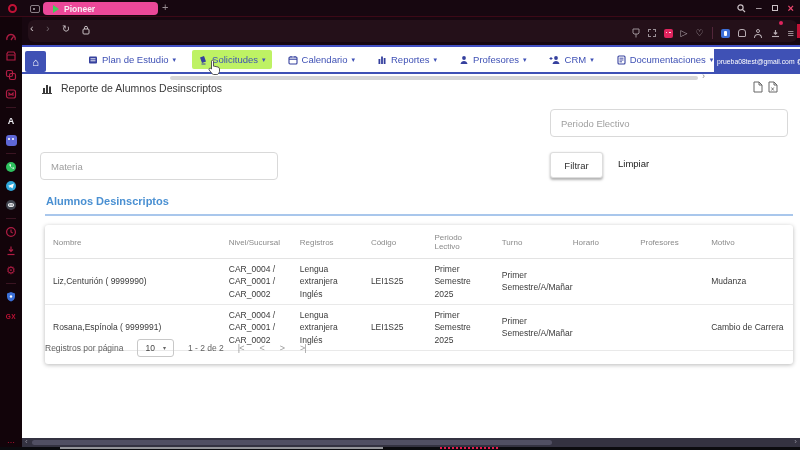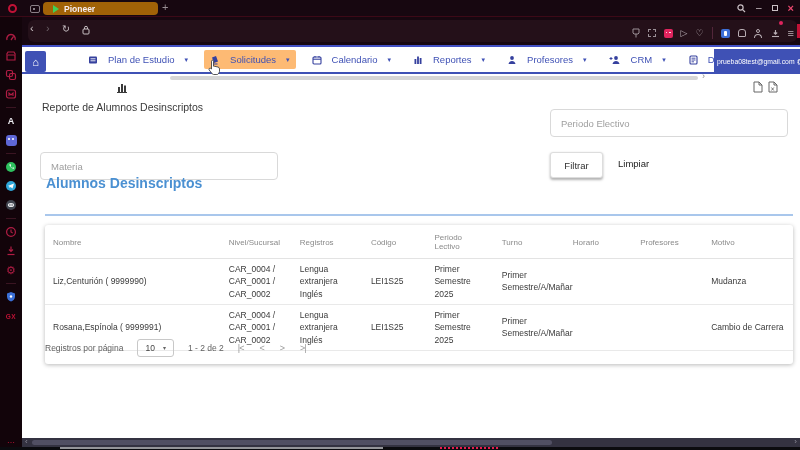--- a/index.html
+++ b/index.html
@@ -6,21 +6,21 @@
   html,body { width:800px; height:450px; }
   body { font-family:"Liberation Sans", sans-serif; }
   .screen { position:relative; width:800px; height:450px; background:#fff; overflow:hidden; }
 
   
   .chrome { position:absolute; left:0; top:0; width:800px; height:45px; background:#170710; }
   .titlebar { position:absolute; left:0; top:0; right:0; height:17px; border-bottom:1px solid #3c0917; }
   .opera-logo { position:absolute; left:8px; top:4px; width:9px; height:9px; border:2px solid #c11236; border-radius:50%; }
   .ws-icon { position:absolute; left:30px; top:5px; width:10px; height:8px; border:1px solid #8a7f86; border-radius:2px; }
   .ws-icon i { position:absolute; left:2px; top:2px; width:2px; height:2px; background:#8a7f86; }
-  .tab { position:absolute; left:43px; top:2px; width:115px; height:13px; background:#a16207; border-radius:4px; display:flex; align-items:center; gap:5px; padding-left:10px; }
+  .tab { position:absolute; left:43px; top:2px; width:115px; height:13px; background:#ec4899; border-radius:4px; display:flex; align-items:center; gap:5px; padding-left:10px; }
   .tab .fav { width:0; height:0; border-left:6px solid #3fd158; border-top:4px solid transparent; border-bottom:4px solid transparent; }
   .tab .t { color:#f7eef2; font-size:8.5px; font-weight:bold; }
   .newtab { position:absolute; left:162px; top:1px; color:#9a8f95; font-size:11px; }
   .winctl { position:absolute; top:2px; right:6px; display:flex; align-items:center; gap:10px; }
   .winctl .g { color:#c9bfc4; font-size:10px; line-height:12px; }
   .restore { width:6px; height:6px; border:1px solid #c9bfc4; }
   .closex { color:#e8486e; font-size:11px; font-weight:bold; }
 
   .urlrow { position:absolute; left:22px; top:17px; right:0; height:28px; }
   .urlbox { position:absolute; left:6px; top:3px; right:3px; height:22px; background:#241019; border-radius:6px; }
@@ -54,38 +54,38 @@
   .gearg { color:#b01d44; font-size:11px; line-height:11px; }
   .gx { color:#c11236; font-size:6.5px; font-weight:bold; letter-spacing:.5px; }
   .sdots { margin-top:auto; color:#c11236; font-size:8px; }
 
   
   .webview { position:absolute; left:22px; top:45px; right:0; bottom:3px; background:#fff; overflow:hidden; }
 
   .navbar { position:absolute; left:0; top:0; right:0; height:29px; background:#fff; border-top:2px solid #4250c4; border-bottom:2px solid #3f51b5; display:flex; align-items:center; overflow:hidden; }
   .homebtn { position:absolute; left:3px; top:4px; width:21px; height:21px; background:#3f51b5; border-radius:2px; color:#fff; font-size:11px; display:flex; align-items:center; justify-content:center; }
   .menuitems { display:flex; align-items:center; gap:10px; margin-left:60px; }
-  .mitem { display:flex; align-items:center; gap:10px; color:#3f51b5; font-size:9.5px; padding:4px 6px; white-space:nowrap; border-radius:2px; }
-  .mitem.hov { background:#fdba74; }
+  .mitem { display:flex; align-items:center; gap:4px; color:#3f51b5; font-size:9.5px; padding:4px 6px; white-space:nowrap; border-radius:2px; }
+  .mitem.hov { background:#bef264; }
   .mcaret { font-size:7px; }
   .userbox { position:absolute; right:0; top:2px; height:25px; width:86px; background:#3f51b5; color:#fff; display:flex; align-items:center; gap:2px; padding:0 3px; }
   .userbox .em { font-size:6.8px; white-space:nowrap; }
   .userbox .ug { font-size:9px; }
   .navscroll { position:absolute; left:148px; top:31px; width:528px; height:4px; background:#d6d6d6; border-radius:2px; }
   .navmore { position:absolute; left:680px; top:26px; color:#888; font-size:9px; }
 
-  .rephead { position:absolute; left:20px; top:37px; display:flex; align-items:center; gap:8px; color:#3a3a3a; font-size:10.5px;flex-direction:column; }
+  .rephead { position:absolute; left:20px; top:37px; display:flex; align-items:center; gap:8px; color:#3a3a3a; font-size:10.5px; }
   .exports { position:absolute; right:22px; top:36px; display:flex; gap:5px; }
 
   .finput { position:absolute; width:238px; height:28px; border:1px solid #d9d9d9; border-radius:4px; font-size:9.5px; padding:0 10px; color:#444; outline:none; font-family:"Liberation Sans",sans-serif; }
   .finput::placeholder { color:#9e9e9e; }
   .btn-filtrar { position:absolute; left:528px; top:107px; width:53px; height:26px; background:#fff; border:1px solid #ddd; border-radius:3px; box-shadow:0 1.5px 2.5px rgba(0,0,0,.3); font-size:9.5px; color:#333; font-family:"Liberation Sans",sans-serif; }
   .btn-limpiar { position:absolute; left:596px; top:113px; background:none; border:none; font-size:9.5px; color:#222; font-family:"Liberation Sans",sans-serif; }
 
-  .sectitle { position:absolute; left:24px; top:130px; font-size:14px; font-weight:bold; color:#4a90d2; }
+  .sectitle { position:absolute; left:24px; top:150px; font-size:11px; font-weight:bold; color:#4a90d2; }
   .secline { position:absolute; left:23px; top:169px; width:748px; height:2px; background:#a9c7ec; }
 
   .card { position:absolute; left:23px; top:180px; width:748px; height:139px; background:#fff; border-radius:3px; box-shadow:0 1px 4px rgba(0,0,0,.28); overflow:hidden; }
   table { width:100%; border-collapse:collapse; table-layout:fixed; }
   th { color:#8a8a8a; font-size:8px; font-weight:normal; text-align:left; padding:8px 8px 7px; border-bottom:1px solid #e3e3e3; }
   td { color:#3a3a3a; font-size:8.5px; text-align:left; padding:4px 8px; border-bottom:1px solid #e9e9e9; line-height:1.45; }
   .pagebar { position:absolute; left:0; right:0; bottom:0; height:33px; display:flex; align-items:center; justify-content:flex-start; gap:14px; padding-right:16px; color:#616161; font-size:8.5px; }
   .psel { display:flex; align-items:center; gap:8px; border:1px solid #c8c8c8; border-radius:3px; padding:3px 7px; color:#444; }
   .psel .c { font-size:6px; color:#666; }
   .pnav { display:flex; gap:16px; color:#9a9a9a; font-size:9px; letter-spacing:-1px; }

